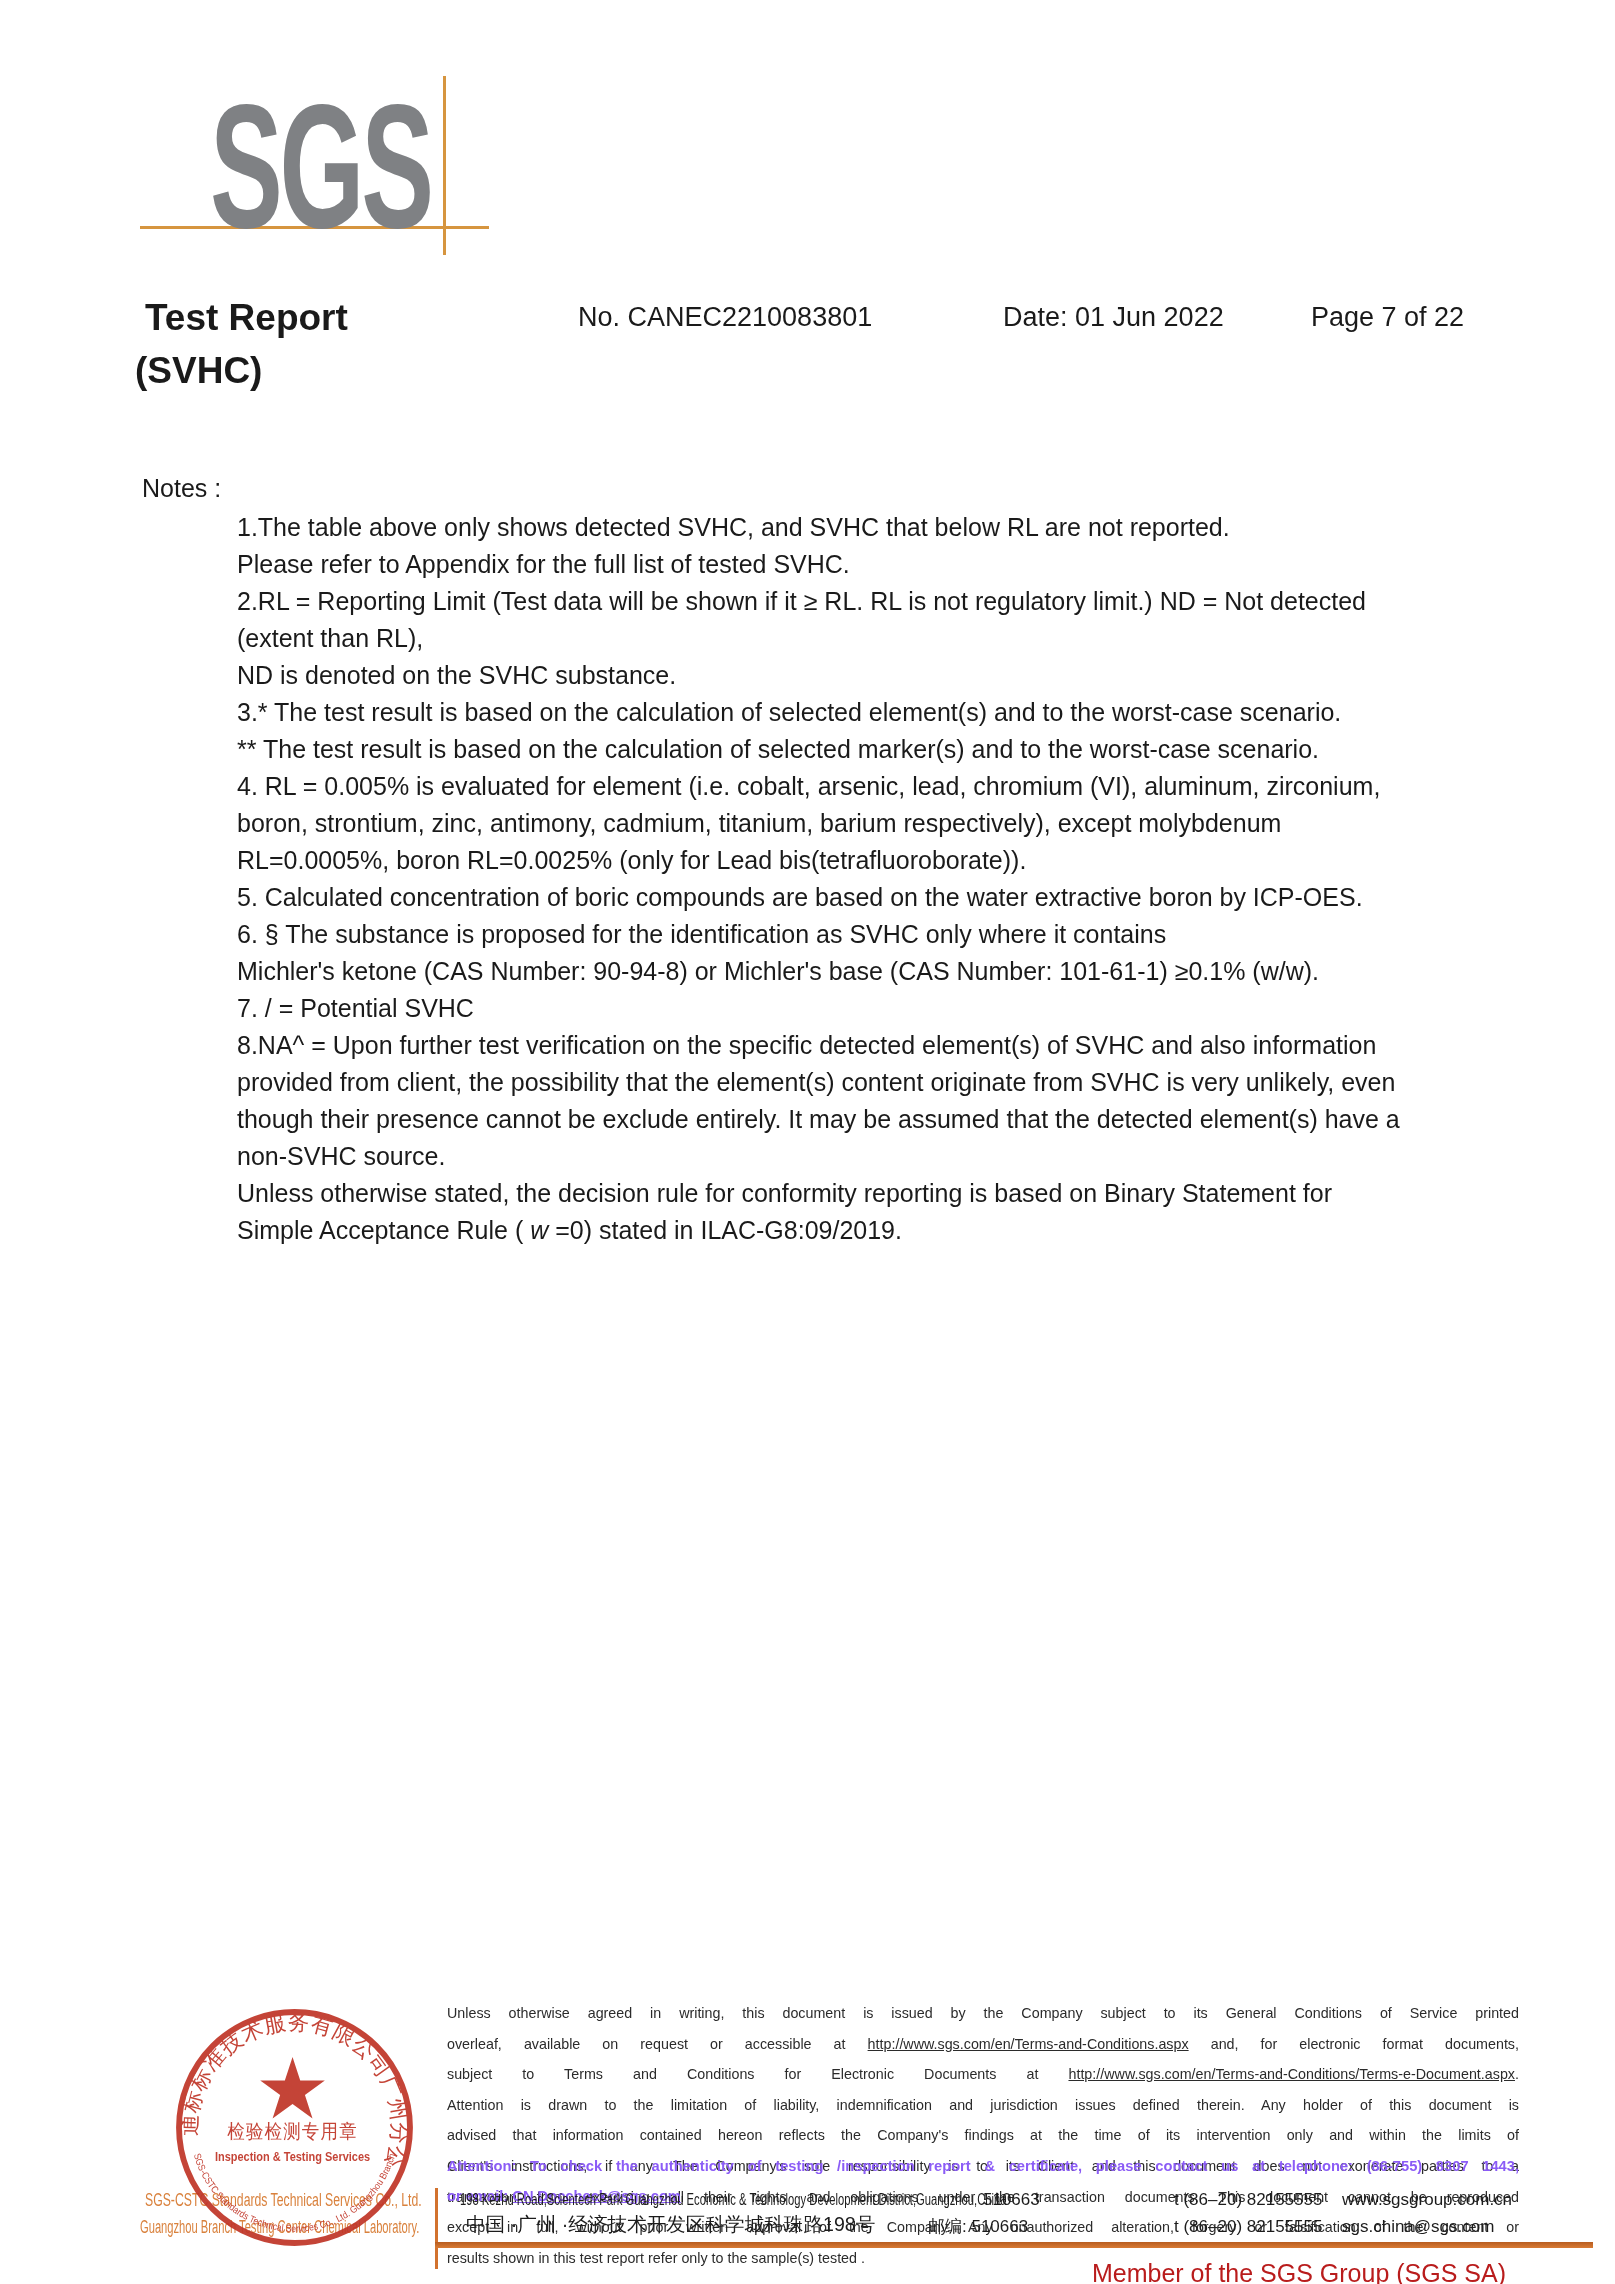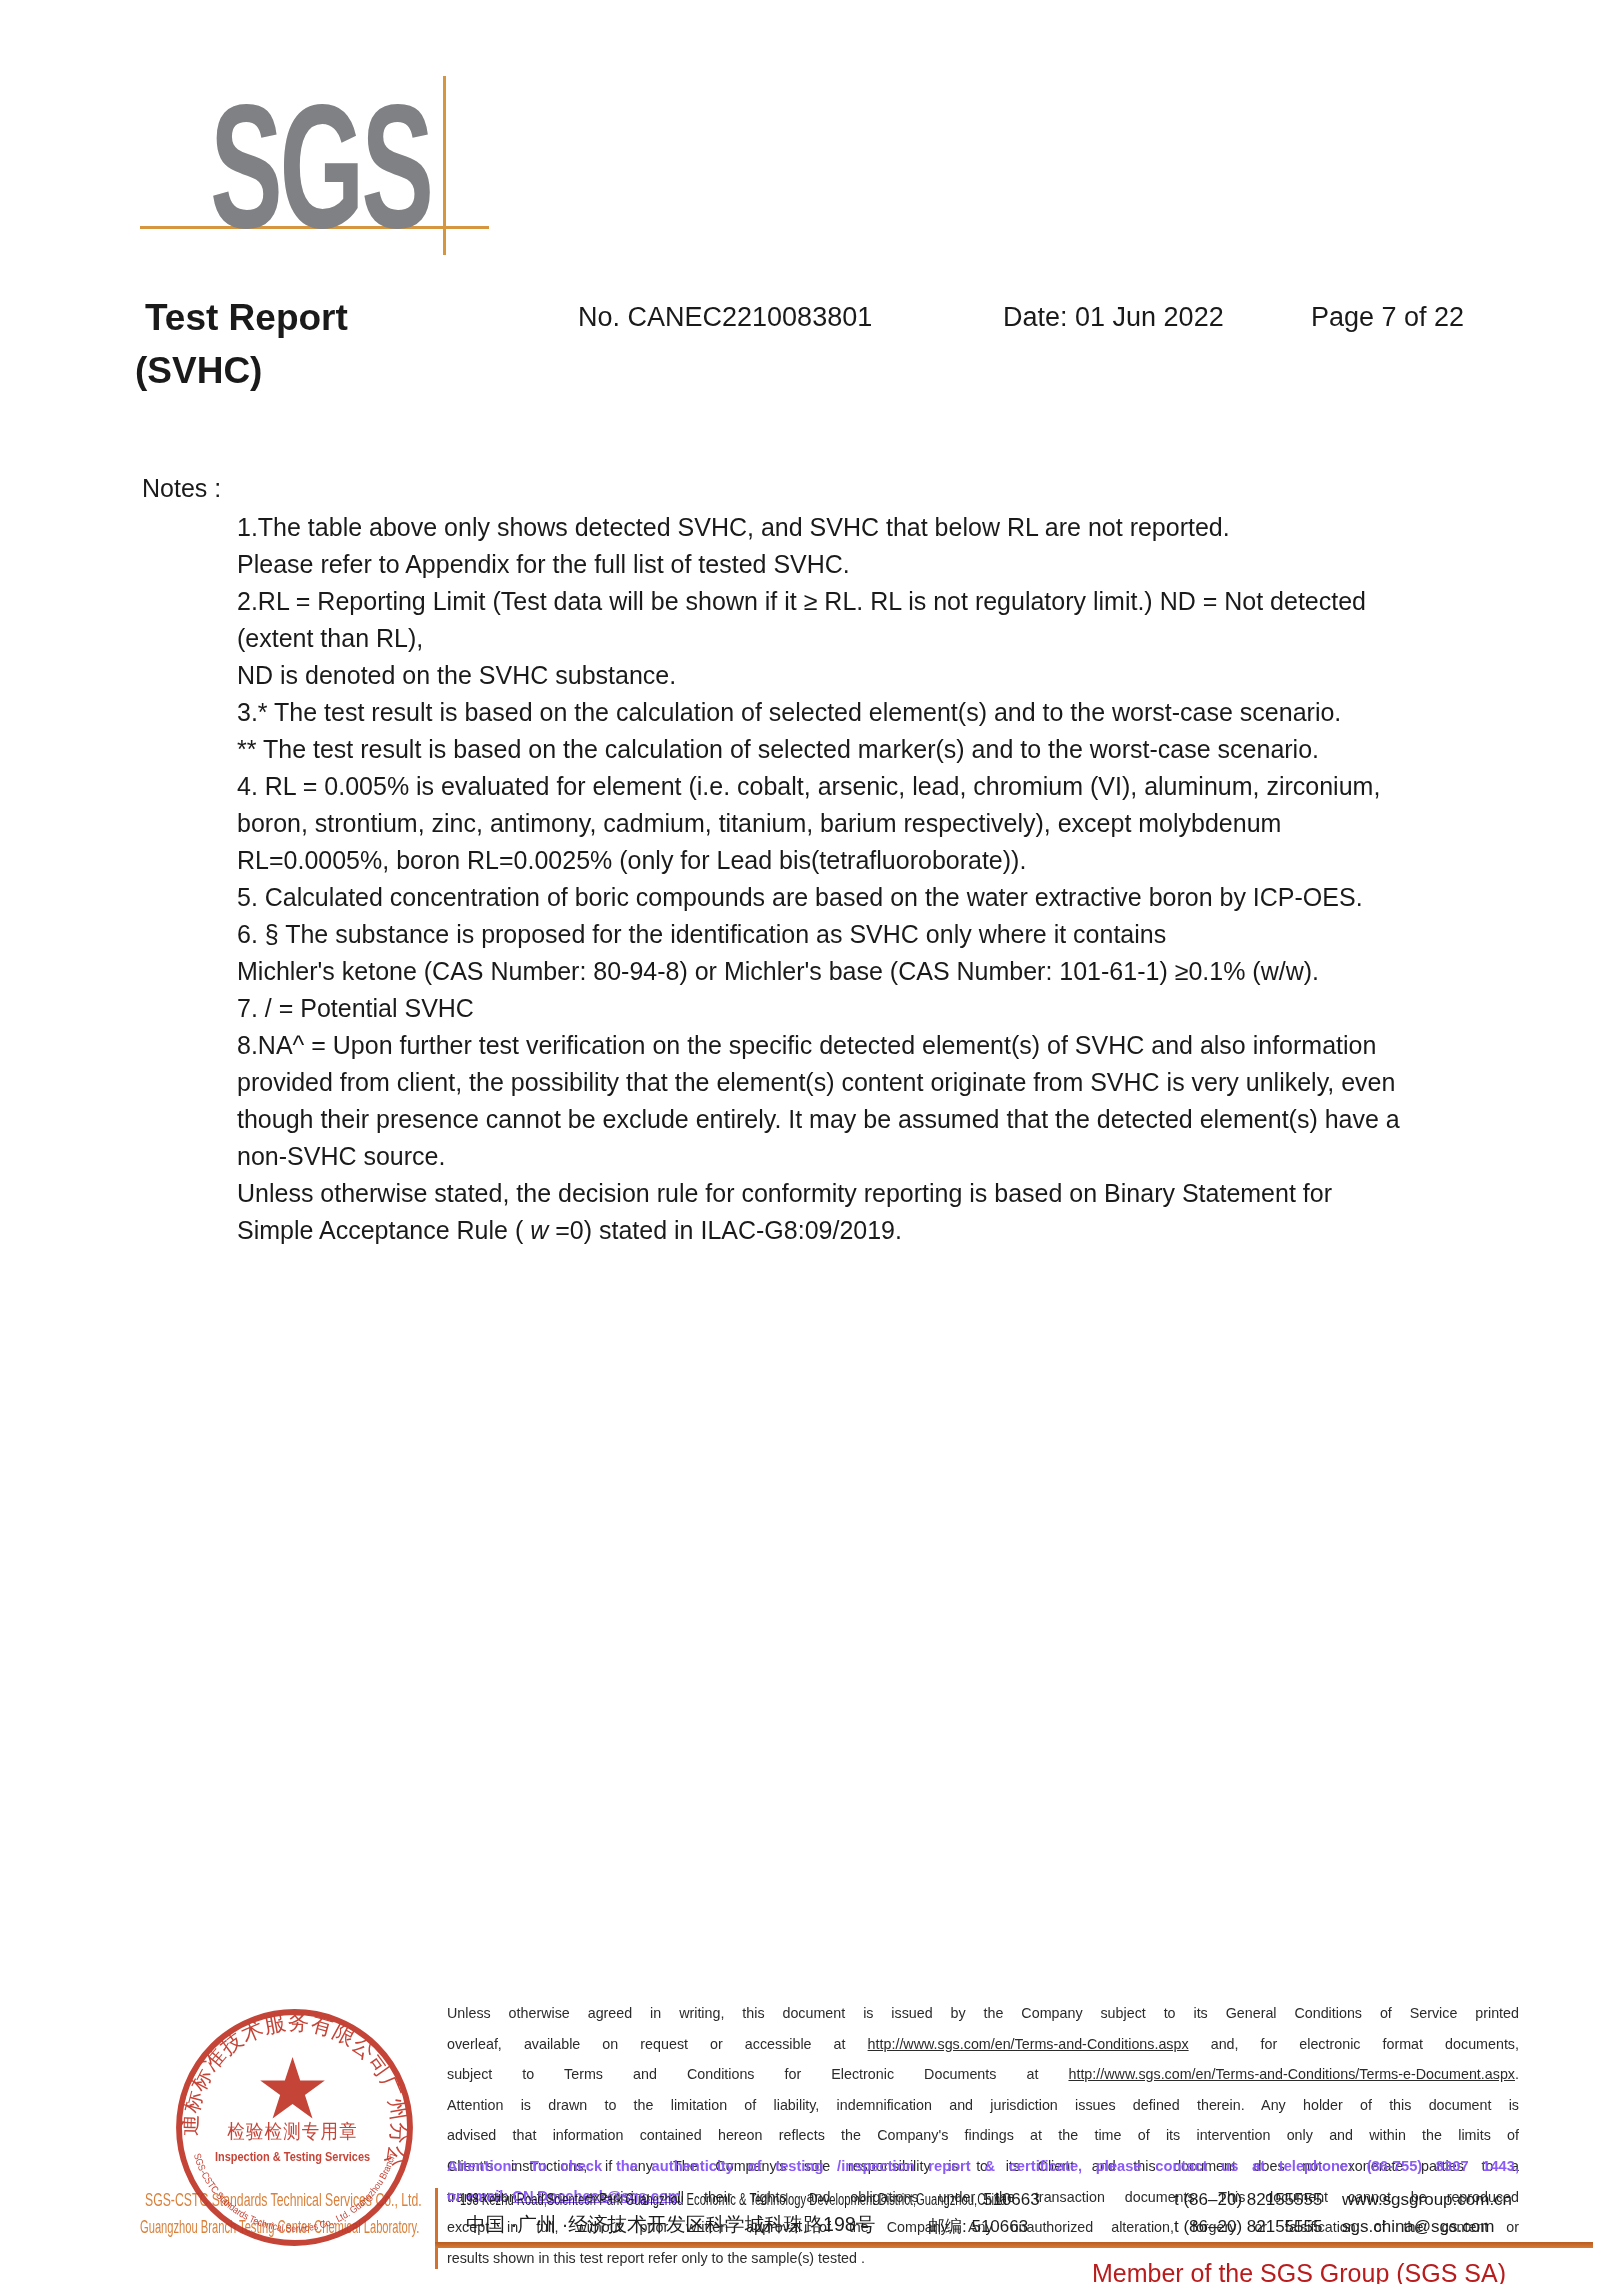--- a/index.html
+++ b/index.html
@@ -88,21 +88,21 @@
     <div class="note-line"><span>2.RL = Reporting Limit (Test data will be shown if it ≥ RL. RL is not regulatory limit.) ND = Not detected</span></div>
     <div class="note-line"><span>(extent than RL),</span></div>
     <div class="note-line"><span>ND is denoted on the SVHC substance.</span></div>
     <div class="note-line"><span>3.* The test result is based on the calculation of selected element(s) and to the worst-case scenario.</span></div>
     <div class="note-line"><span>** The test result is based on the calculation of selected marker(s) and to the worst-case scenario.</span></div>
     <div class="note-line"><span>4. RL = 0.005% is evaluated for element (i.e. cobalt, arsenic, lead, chromium (VI), aluminum, zirconium,</span></div>
     <div class="note-line"><span>boron, strontium, zinc, antimony, cadmium, titanium, barium respectively), except molybdenum</span></div>
     <div class="note-line"><span>RL=0.0005%, boron RL=0.0025% (only for Lead bis(tetrafluoroborate)).</span></div>
     <div class="note-line"><span>5. Calculated concentration of boric compounds are based on the water extractive boron by ICP-OES.</span></div>
     <div class="note-line"><span>6. § The substance is proposed for the identification as SVHC only where it contains</span></div>
-    <div class="note-line"><span>Michler's ketone (CAS Number: 80-94-8) or Michler's base (CAS Number: 101-61-1) ≥0.1% (w/w).</span></div>
+    <div class="note-line"><span>Michler's ketone (CAS Number: 90-94-8) or Michler's base (CAS Number: 101-61-1) ≥0.1% (w/w).</span></div>
     <div class="note-line"><span>7. / = Potential SVHC</span></div>
     <div class="note-line"><span>8.NA^ = Upon further test verification on the specific detected element(s) of SVHC and also information</span></div>
     <div class="note-line"><span>provided from client, the possibility that the element(s) content originate from SVHC is very unlikely, even</span></div>
     <div class="note-line"><span>though their presence cannot be exclude entirely. It may be assumed that the detected element(s) have a</span></div>
     <div class="note-line"><span>non-SVHC source.</span></div>
     <div class="note-line"><span>Unless otherwise stated, the decision rule for conformity reporting is based on Binary Statement for</span></div>
     <div class="note-line"><span>Simple Acceptance Rule ( </span><span class="i">w</span><span> =0) stated in ILAC-G8:09/2019.</span></div>
   </div>
 
 <svg class="abs stamp" viewBox="0 0 400 400" xmlns="http://www.w3.org/2000/svg">

